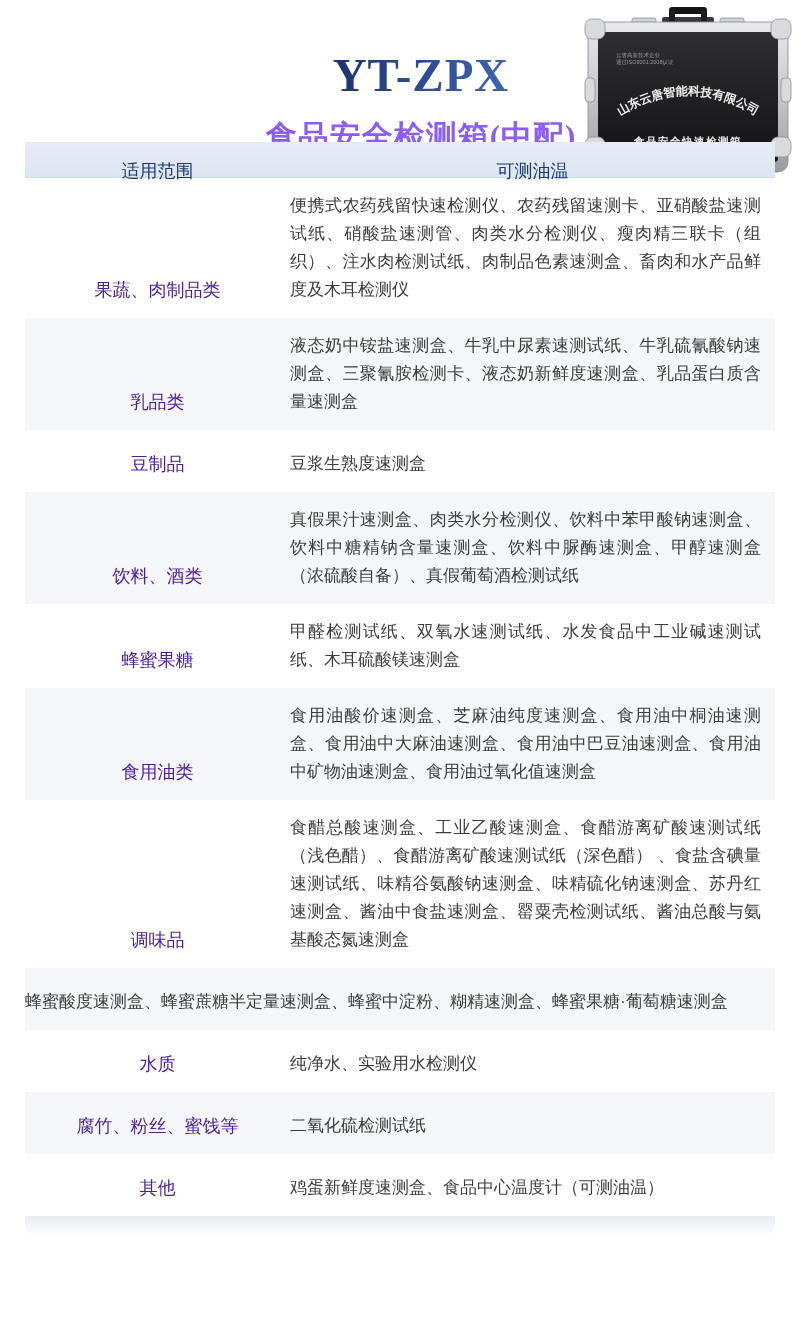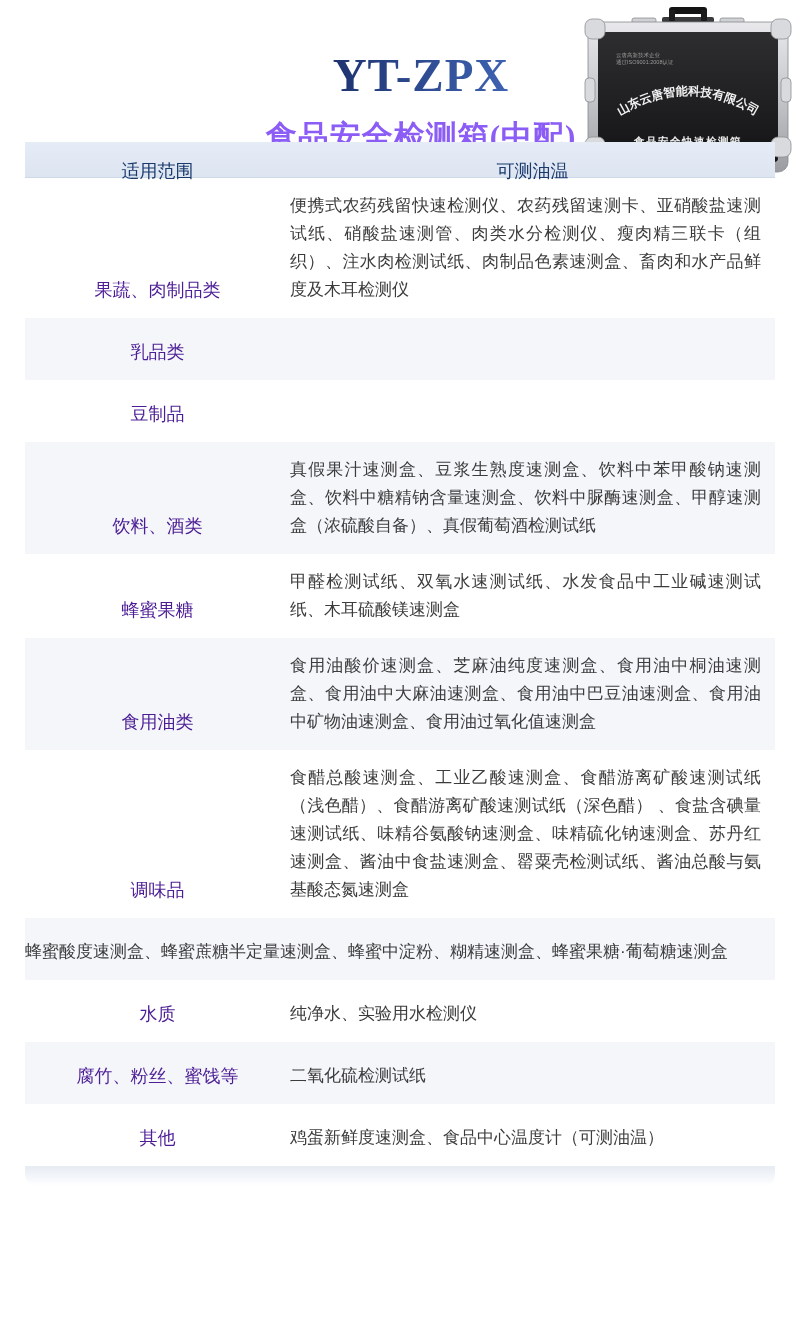--- a/index.html
+++ b/index.html
@@ -167,34 +167,40 @@
     </div>
     <div class="cell items">
       <span class="items-text">便携式农药残留快速检测仪、农药残留速测卡、亚硝酸盐速测试纸、硝酸盐速测管、肉类水分检测仪、瘦肉精三联卡（组织）、注水肉检测试纸、肉制品色素速测盒、畜肉和水产品鲜度及木耳检测仪</span>
     </div>
   </div>
 
   <div class="row">
     <div class="cell scope">
       <span class="scope-text">乳品类</span>
     </div>
+    <div class="cell items">
+      <span class="items-text">液态奶中铵盐速测盒、牛乳中尿素速测试纸、牛乳硫氰酸钠速测盒、三聚氰胺检测卡、液态奶新鲜度速测盒、乳品蛋白质含量速测盒</span>
+    </div>
   </div>
 
   <div class="row">
     <div class="cell scope">
       <span class="scope-text">豆制品</span>
     </div>
+    <div class="cell items">
+      <span class="items-text">豆浆生熟度速测盒</span>
+    </div>
   </div>
 
   <div class="row">
     <div class="cell scope">
       <span class="scope-text">饮料、酒类</span>
     </div>
     <div class="cell items">
-      <span class="items-text">真假果汁速测盒、豆浆生熟度速测盒、饮料中苯甲酸钠速测盒、饮料中糖精钠含量速测盒、饮料中脲酶速测盒、甲醇速测盒（浓硫酸自备）、真假葡萄酒检测试纸</span>
+      <span class="items-text">真假果汁速测盒、肉类水分检测仪、饮料中苯甲酸钠速测盒、饮料中糖精钠含量速测盒、饮料中脲酶速测盒、甲醇速测盒（浓硫酸自备）、真假葡萄酒检测试纸</span>
     </div>
   </div>
 
   <div class="row">
     <div class="cell scope">
       <span class="scope-text">蜂蜜果糖</span>
     </div>
     <div class="cell items">
       <span class="items-text">甲醛检测试纸、双氧水速测试纸、水发食品中工业碱速测试纸、木耳硫酸镁速测盒</span>
     </div>

